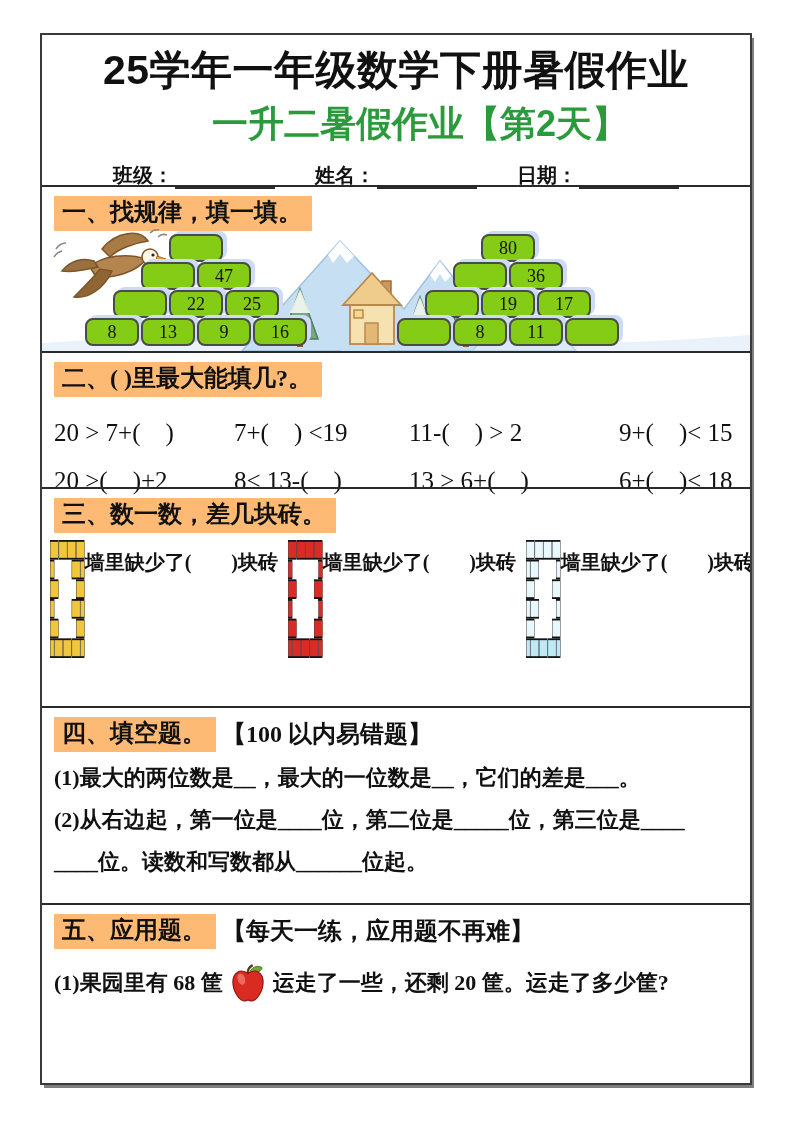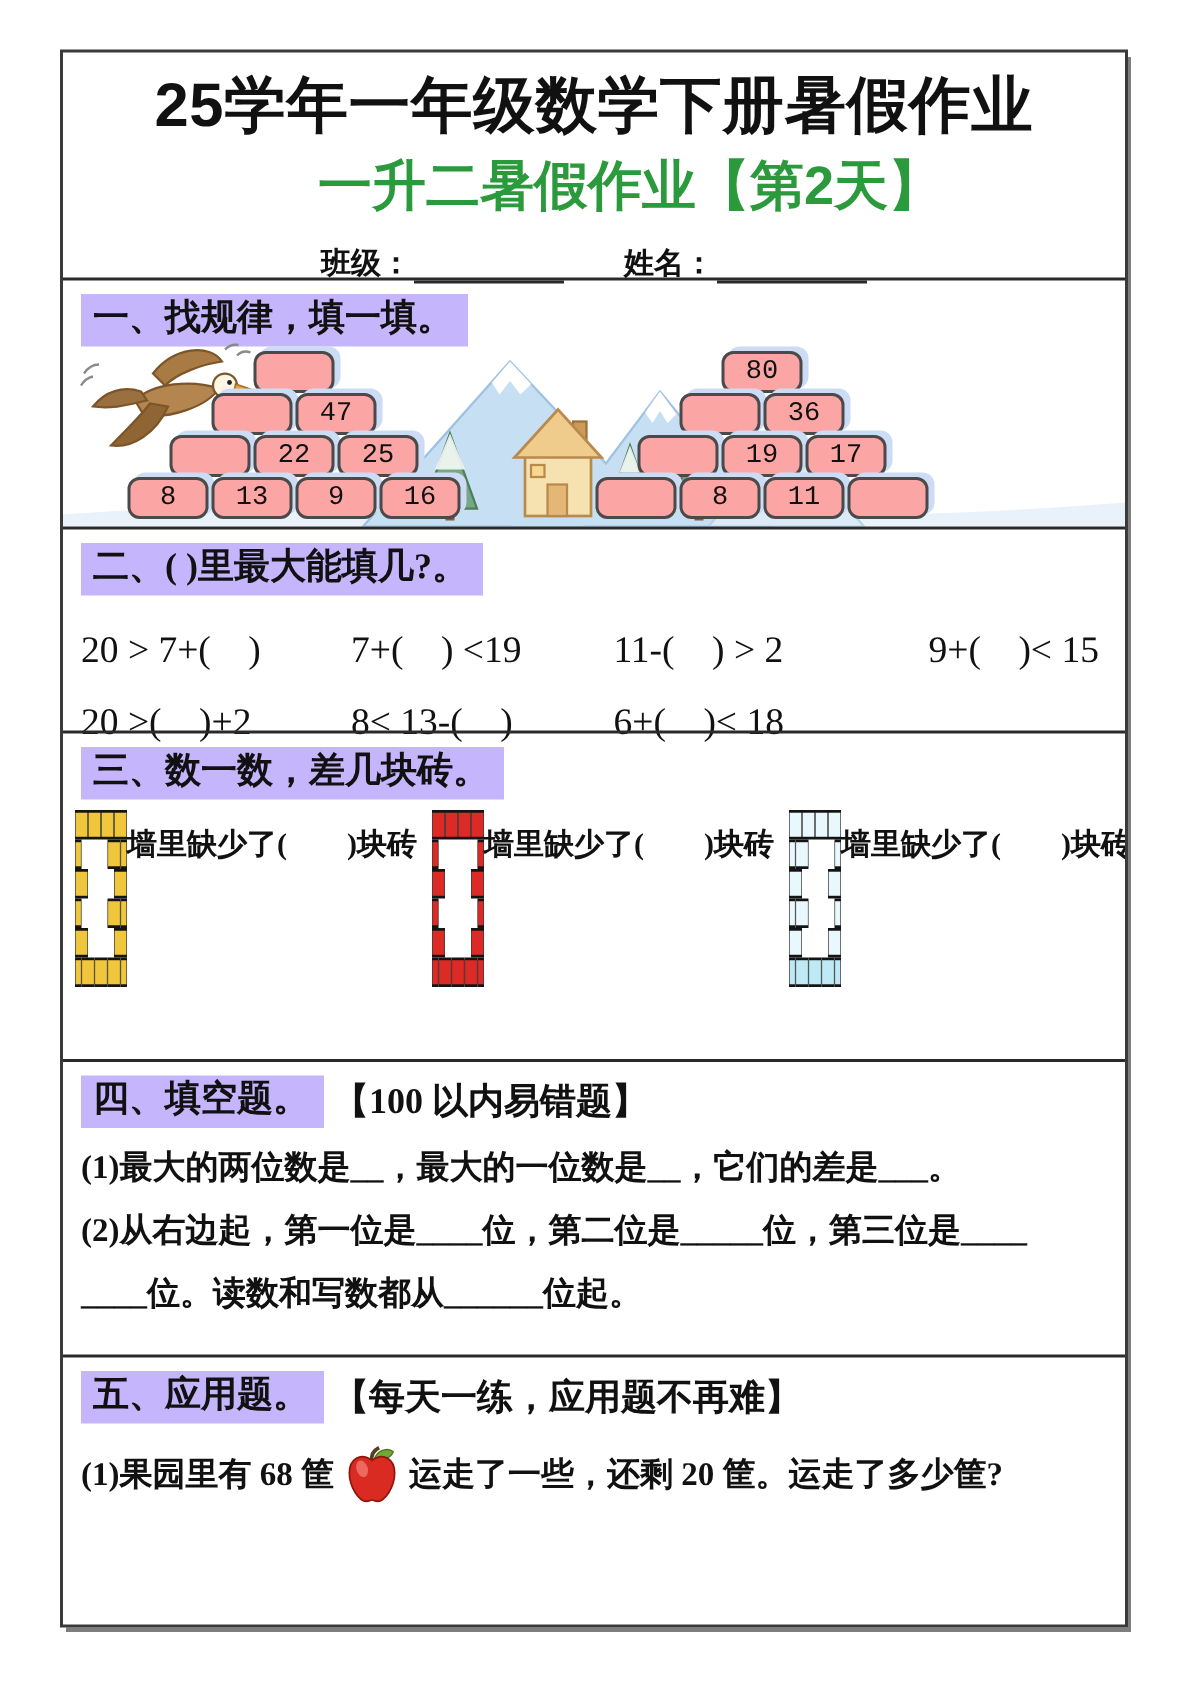--- a/index.html
+++ b/index.html
@@ -9,35 +9,35 @@
          display:flex;flex-direction:column;overflow:hidden;}
   .sec{border-top:2px solid #2a2a2a;position:relative;box-sizing:border-box;}
   
   .header{height:150px;border-top:none;}
   .title{font-family:"Liberation Sans",sans-serif;font-weight:bold;font-size:41px;text-align:center;margin-top:8px;letter-spacing:0.5px;}
   .subtitle{font-family:"Liberation Sans",sans-serif;font-weight:bold;font-size:36px;text-align:center;color:#2B9A3C;margin-top:2px;margin-left:48px;}
   .info-row{display:flex;justify-content:center;gap:40px;margin-top:13px;font-size:20px;font-weight:bold;}
   .fielditem{display:flex;align-items:flex-end;}
   .blankline{display:inline-block;width:100px;height:22px;border-bottom:2px solid #2a2a2a;margin-left:2px;}
   
-  .chip{display:inline-block;background:#c4b5fd;color:#111;font-weight:bold;font-size:24px;
+  .chip{display:inline-block;background:#fdba74;color:#111;font-weight:bold;font-size:24px;
         padding:3px 10px 4px 8px;line-height:1.15;}
   .sec-head{padding:9px 12px 0;display:flex;align-items:center;}
   .suffix{font-size:24px;font-weight:bold;margin-left:6px;}
   
   .s1{height:166px;}
   .scene{position:absolute;left:0;bottom:0;width:708px;height:124px;}
   .scene svg{display:block;width:708px;height:124px;}
   .pyr{position:absolute;bottom:5px;z-index:3;}
   .pyr-left{left:42px;}
   .pyr-right{left:354px;}
   .prow{display:flex;justify-content:center;}
-  .pbrick{width:50px;height:24px;margin:0 1px;background:#fca5a5;border:2px solid #4a4a4a;border-radius:8px;
+  .pbrick{width:50px;height:24px;margin:0 1px;background:#84cc16;border:2px solid #4a4a4a;border-radius:8px;
           box-shadow:4px -3px 0 #ccdcf4;display:flex;align-items:center;justify-content:center;
-          font-size:18px;font-family:Liberation Mono, monospace;}
+          font-size:18px;font-family:Liberation Serif, serif;}
   
   .s2{height:136px;}
   .eq-row{display:grid;grid-template-columns:180px 175px 210px auto;padding:0 10px 0 12px;font-size:25px;}
   .eq-row1{margin-top:19px;}
   .eq-row2{margin-top:15px;}
   .eq{white-space:nowrap;}
   
   .s3{height:219px;}
   .walls-row{display:flex;gap:10px;padding:7px 8px 0;}
   .wall-col{width:228px;display:flex;flex-direction:row;}
@@ -63,20 +63,24 @@
     <div class="subtitle">一升二暑假作业【第2天】</div>
     <div class="info-row">
       <span class="fielditem">
         <span>班级：</span>
         <span class="blankline"></span>
       </span>
       <span class="fielditem">
         <span>姓名：</span>
         <span class="blankline"></span>
       </span>
+      <span class="fielditem">
+        <span>日期：</span>
+        <span class="blankline"></span>
+      </span>
     </div>
   </div>
 
   <div class="sec s1">
     <div class="sec-head">
       <span class="chip">一、找规律，填一填。</span>
     </div>
     <div class="scene">
       <svg viewBox="0 0 708 124">
 
@@ -174,20 +178,21 @@
     </div>
     <div class="eq-row eq-row1">
       <span class="eq">20 &gt; 7+(　)</span>
       <span class="eq">7+(　) &lt;19</span>
       <span class="eq">11-(　) &gt; 2</span>
       <span class="eq">9+(　)&lt; 15</span>
     </div>
     <div class="eq-row eq-row2">
       <span class="eq">20 &gt;(　)+2</span>
       <span class="eq">8&lt; 13-(　)</span>
+      <span class="eq">13 &gt; 6+(　)</span>
       <span class="eq">6+(　)&lt; 18</span>
     </div>
   </div>
 
   <div class="sec s3">
     <div class="sec-head">
       <span class="chip">三、数一数，差几块砖。</span>
     </div>
     <div class="walls-row">
       <div class="wall-col">

